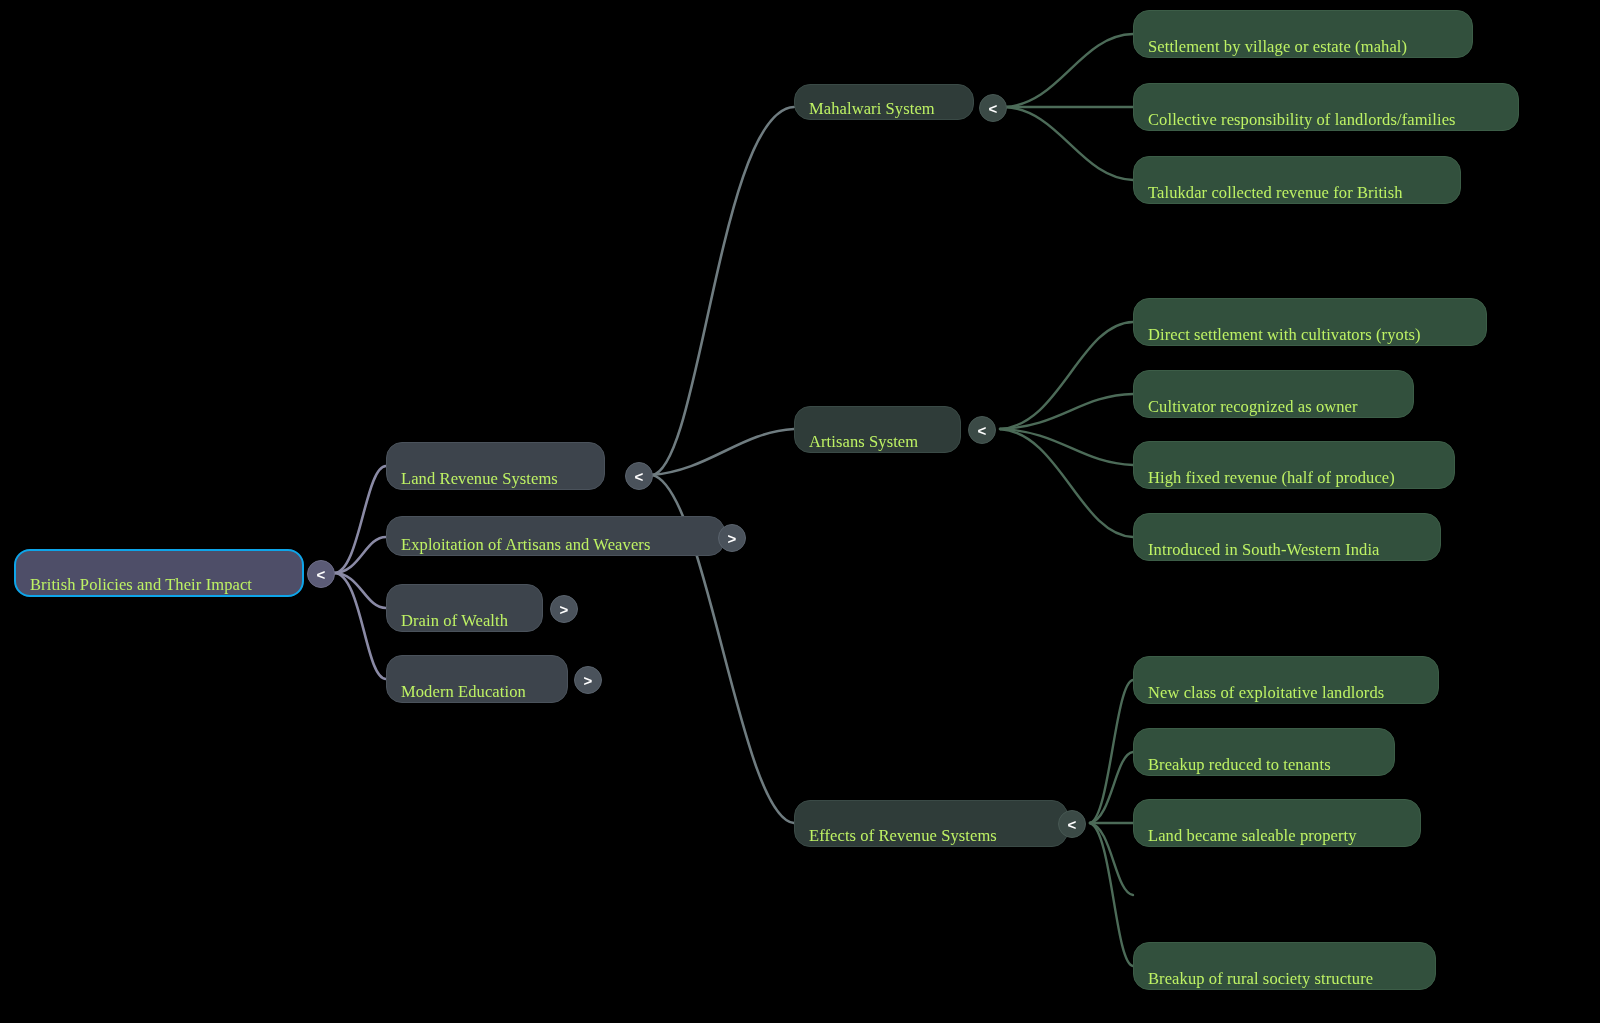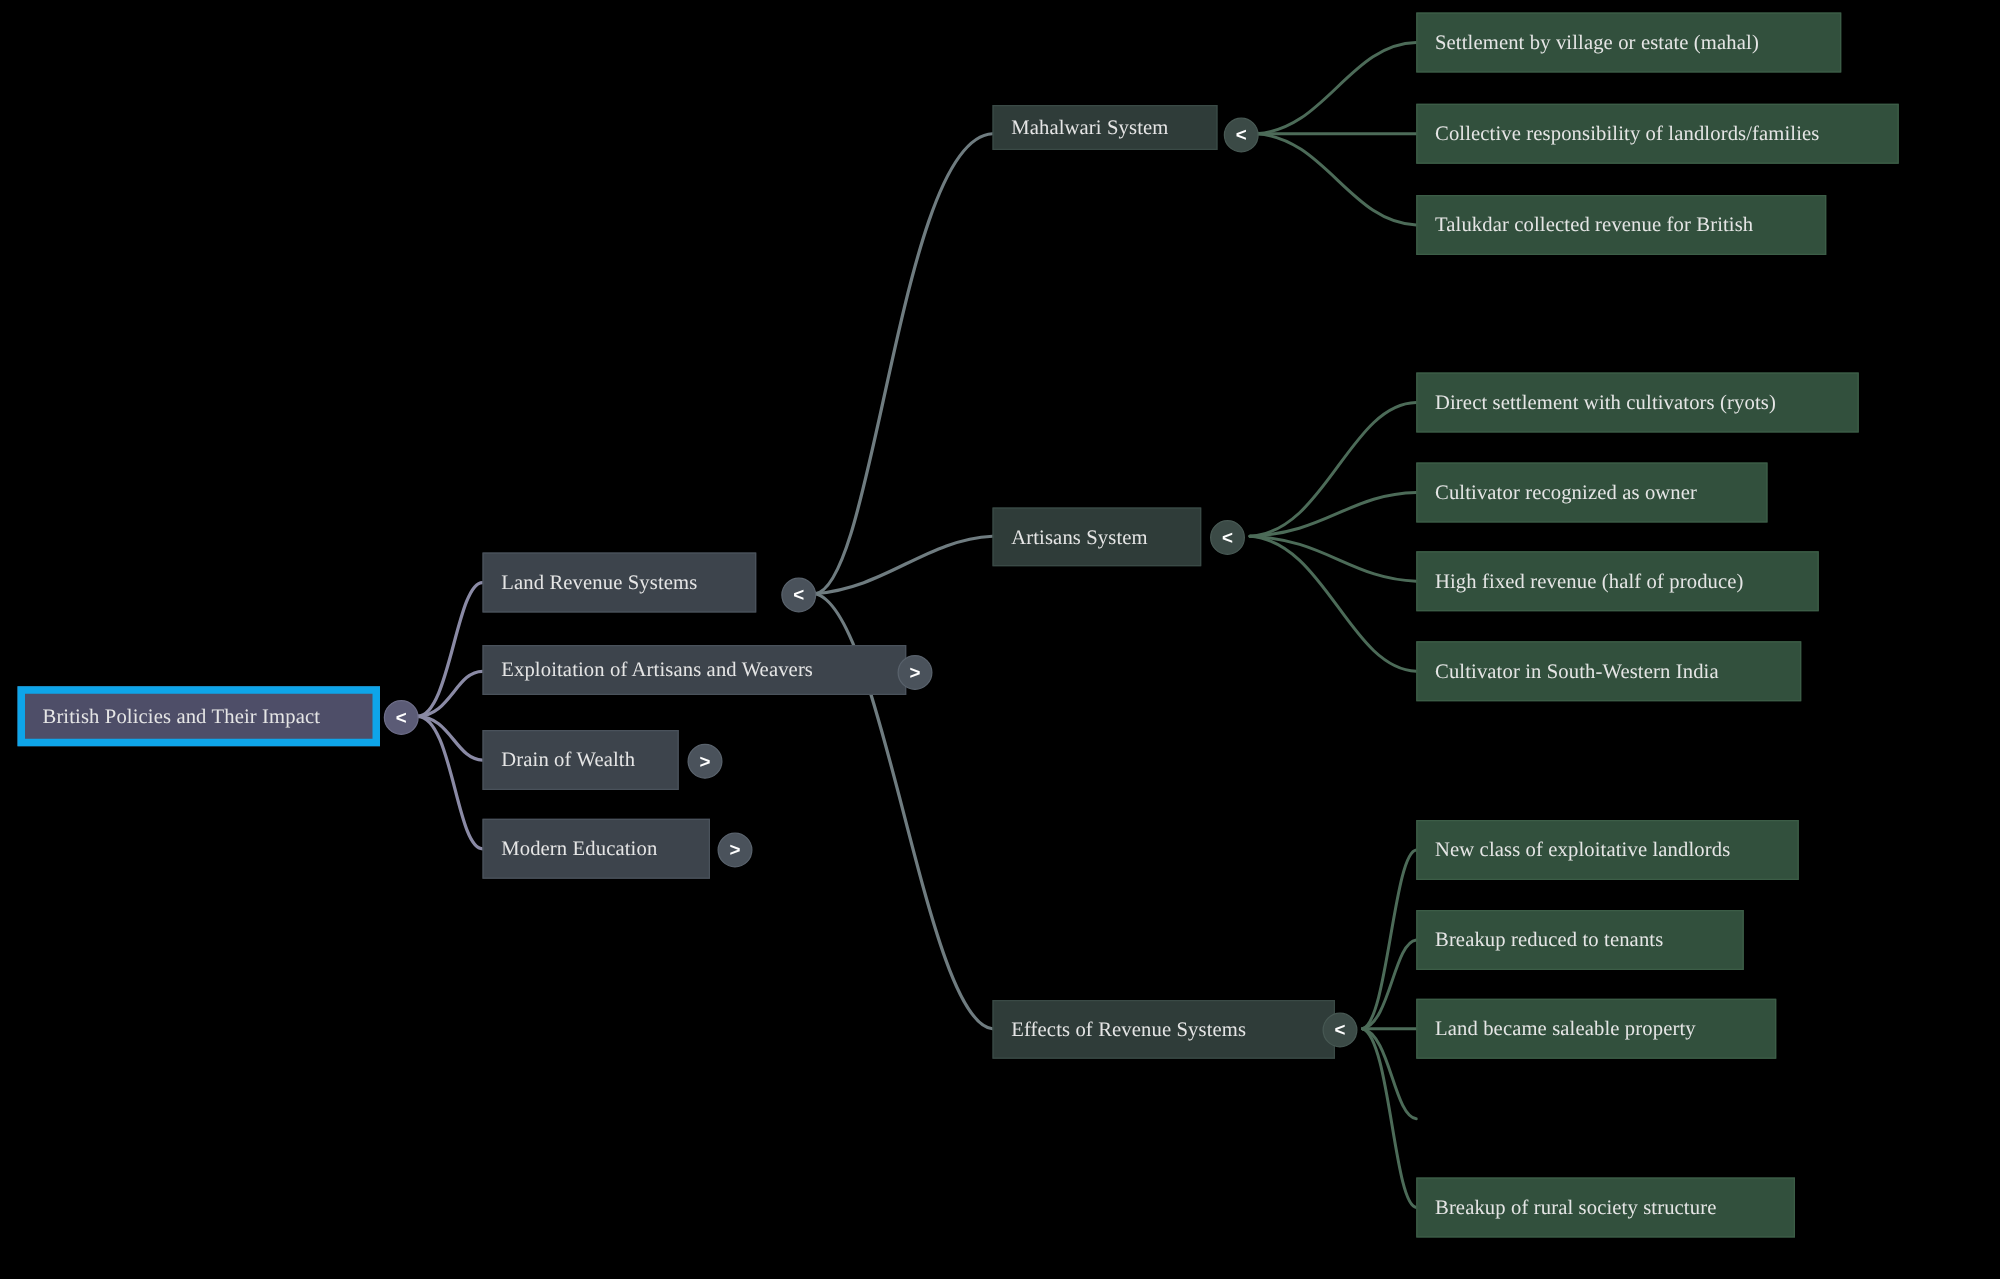--- a/index.html
+++ b/index.html
@@ -19,34 +19,34 @@
     position: absolute;
     left: 0;
     top: 0;
     width: 1600px;
     height: 1023px;
     pointer-events: none;
   }
   .node {
     position: absolute;
     display: flex;
-    align-items: center;
+    align-items: flex-end;
     box-sizing: border-box;
-    border-radius: 0;
-    color: #e5e5e5;
+    border-radius: 16px;
+    color: #bef264;
     font-size: 16.5px;
     line-height: 1.2;
     letter-spacing: 0.1px;
     padding: 0 14px;
     white-space: nowrap;
     border: 1px solid rgba(255,255,255,0.06);
   }
   .node.root {
     background: #4e4e68;
-    border: 6px solid #0ea5e9;
+    border: 2px solid #0ea5e9;
   }
   .node.lvl1 {
     background: #3d444c;
     border: 1px solid #4a525b;
   }
   .node.lvl2 {
     background: #2f3c39;
     border: 1px solid #3a4a46;
   }
   .node.leaf {
@@ -163,21 +163,21 @@
   <div class="node leaf" style="left:1133px; top:298px; width:354px; height:48px;">
     <span>Direct settlement with cultivators (ryots)</span>
   </div>
   <div class="node leaf" style="left:1133px; top:370px; width:281px; height:48px;">
     <span>Cultivator recognized as owner</span>
   </div>
   <div class="node leaf" style="left:1133px; top:441px; width:322px; height:48px;">
     <span>High fixed revenue (half of produce)</span>
   </div>
   <div class="node leaf" style="left:1133px; top:513px; width:308px; height:48px;">
-    <span>Cultivator in South-Western India</span>
+    <span>Introduced in South-Western India</span>
   </div>
 
   <div class="node leaf" style="left:1133px; top:656px; width:306px; height:48px;">
     <span>New class of exploitative landlords</span>
   </div>
   <div class="node leaf" style="left:1133px; top:728px; width:262px; height:48px;">
     <span>Breakup reduced to tenants</span>
   </div>
   <div class="node leaf" style="left:1133px; top:799px; width:288px; height:48px;">
     <span>Land became saleable property</span>

